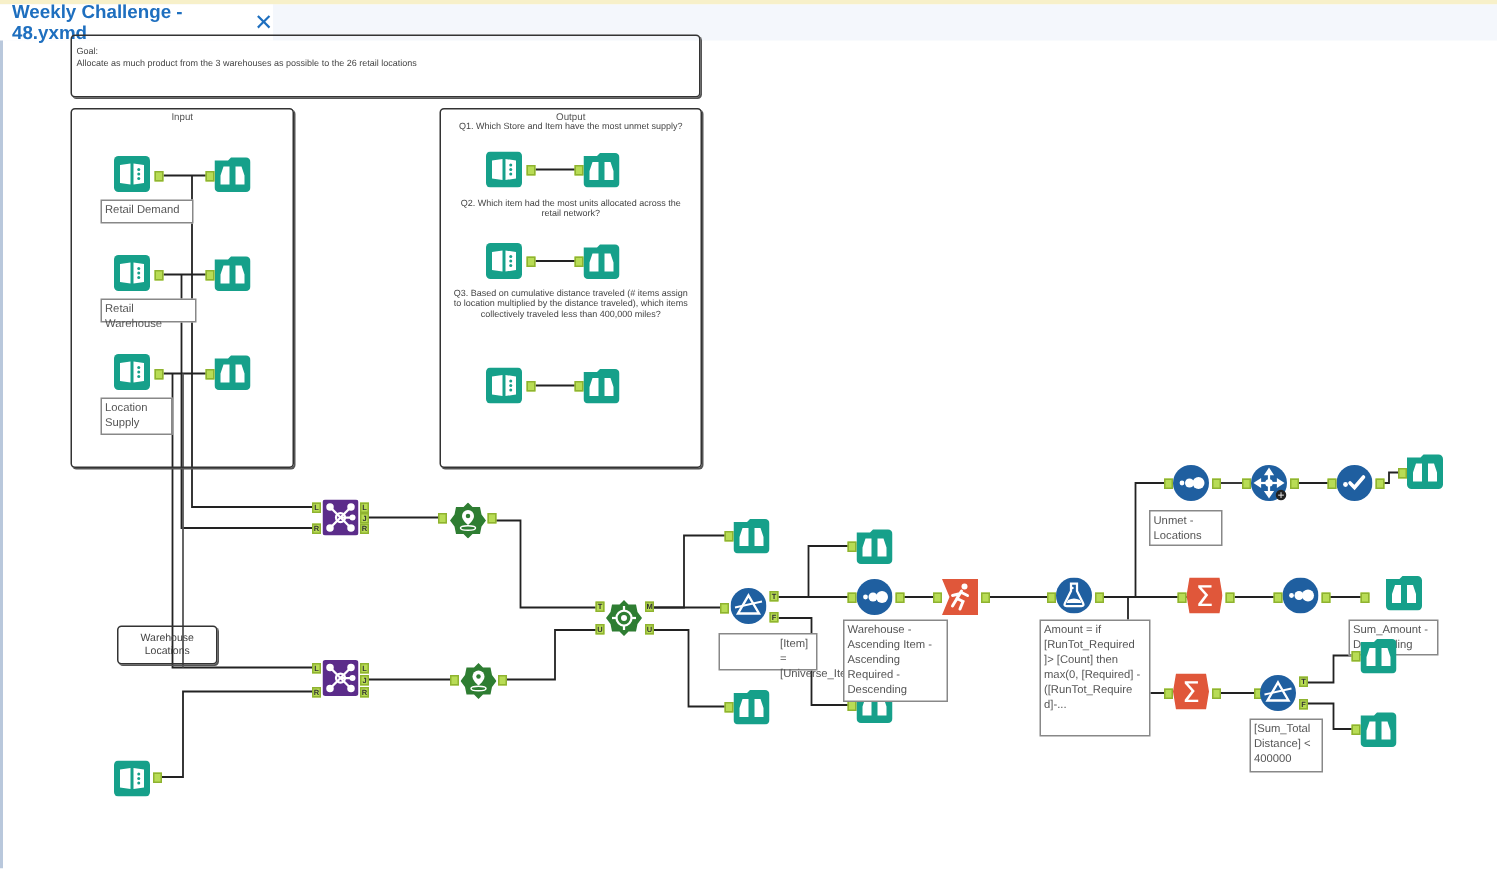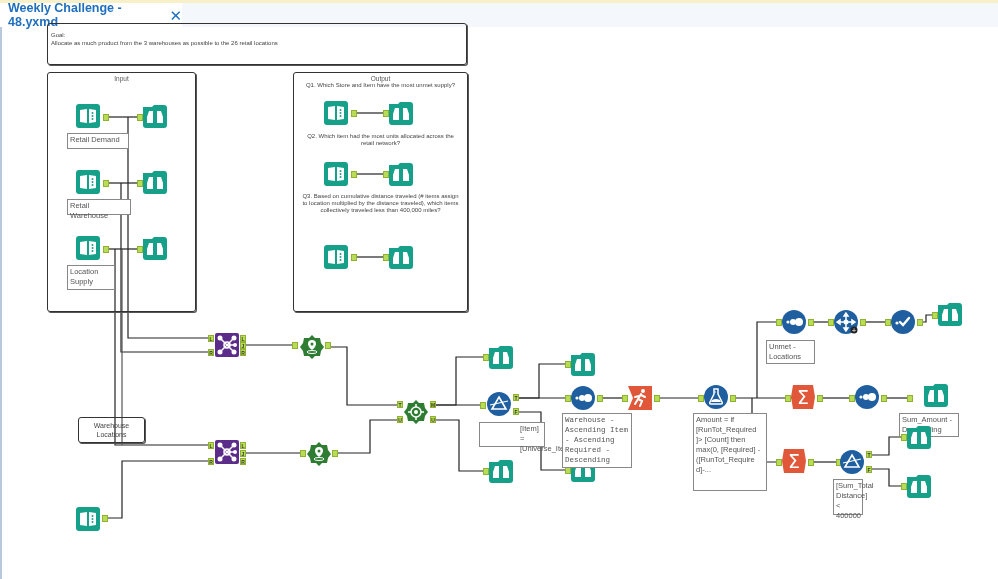--- a/index.html
+++ b/index.html
@@ -369,21 +369,21 @@
 <div class="anchor" style="left:565px; top:395px;"></div>
 <div class="tool" style="left:571px; top:386px;">
   <svg viewBox="0 0 24 24">
       <circle cx="12" cy="12" r="12" fill="#1f5fa0"></circle>
       <circle cx="6" cy="12" r="1.6" fill="#fff"></circle>
       <circle cx="11" cy="12" r="3" fill="#fff"></circle>
       <circle cx="17" cy="12" r="4" fill="#fff"></circle>
     </svg>
 </div>
 <div class="anchor" style="left:597px; top:395px;"></div>
-<div class="annot" style="left:562px; top:413px; width:70px; height:55px;font-family:Liberation Mono, monospace;">Warehouse - Ascending Item - Ascending Required - Descending</div>
+<div class="annot" style="left:562px; top:413px; width:70px; height:55px;">Warehouse - Ascending Item - Ascending Required - Descending</div>
 
 <div class="anchor" style="left:622px; top:395px;"></div>
 <div class="tool" style="left:628px; top:386px;">
   <svg viewBox="0 0 24 24">
       <path d="M0 0 H24 V24 H0 L5 12 Z" fill="#e0573a"></path>
       <circle cx="15" cy="5" r="2" fill="#fff"></circle>
       <path d="M13 8 L10 13 L14 15 L12 20 M11 10 L7 11 M13 9 L17 11 M10 13 L7 18" stroke="#fff" stroke-width="2" fill="none" stroke-linecap="round"></path>
     </svg>
 </div>
 <div class="anchor" style="left:654px; top:395px;"></div>
@@ -490,21 +490,21 @@
 <div class="anchor" style="left:836px; top:459px;"></div>
 <div class="tool" style="left:840px; top:450px;">
   <svg viewBox="0 0 24 24">
       <circle cx="12" cy="12" r="12" fill="#1f5fa0"></circle>
       <path d="M12 5 L19 17 H5 Z" fill="none" stroke="#fff" stroke-width="1.6"></path>
       <line x1="3" y1="13" x2="21" y2="9" stroke="#fff" stroke-width="1.2"></line>
     </svg>
 </div>
 <div class="anchor" style="left:866px; top:451px;">T</div>
 <div class="anchor" style="left:866px; top:466px;">F</div>
-<div class="annot" style="left:833px; top:479px; width:30px; height:36px;">[Sum_Total Distance] &lt; 400000</div>
+<div class="annot" style="left:833px; top:479px; width:49px; height:36px;">[Sum_Total Distance] &lt; 400000</div>
 
 <div class="anchor" style="left:901px; top:434px;"></div>
 <div class="tool" style="left:907px; top:425px;">
   <svg viewBox="0 0 24 24">
       <path d="M0 3 h9 l2 -2 h10 a3 3 0 0 1 3 3 v17 a3 3 0 0 1 -3 3 h-18 a3 3 0 0 1 -3 -3 z" fill="#16a08a"></path>
       <path d="M6 7 h4 v12 h-6 v-6 z M14 7 h4 l2 6 v6 h-6 z" fill="#fff"></path>
     </svg>
 </div>
 <div class="anchor" style="left:901px; top:483px;"></div>
 <div class="tool" style="left:907px; top:474px;">

